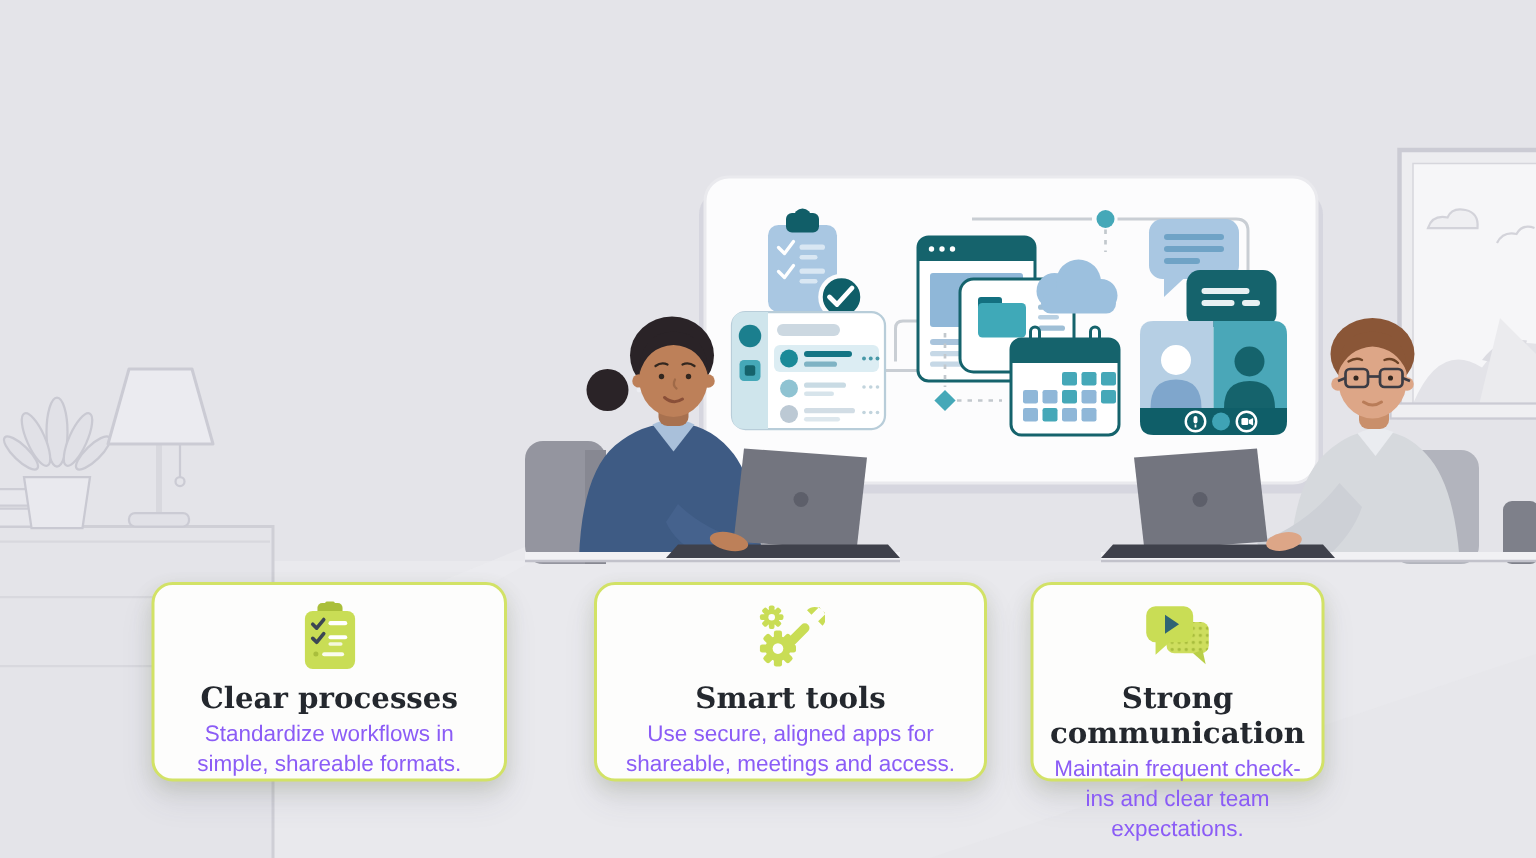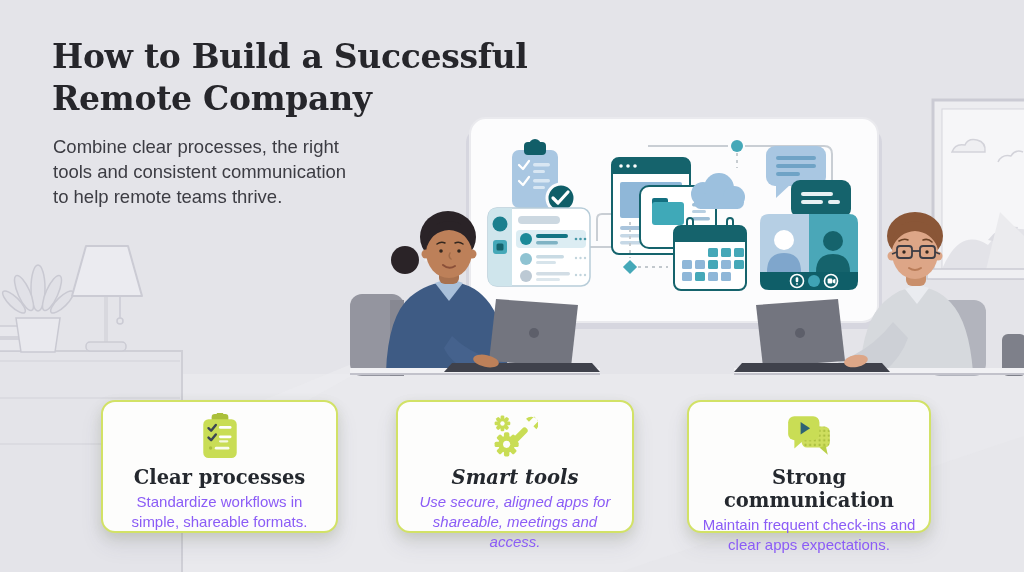--- a/index.html
+++ b/index.html
@@ -10,28 +10,28 @@
   .scene{position:absolute;inset:0;width:1024px;height:572px;display:block;}
   .header{position:absolute;left:52px;top:36px;width:500px;}
   .title{
     margin:0;font-family:"DejaVu Serif","Liberation Serif",serif;
     font-weight:700;font-size:33px;line-height:1.26;color:#26262b;letter-spacing:-0.3px;
   }
   .title span{display:block;}
   .subtitle{margin:16px 0 0 1px;font-size:18.5px;line-height:1.34;color:#3c3c43;}
   .subtitle span{display:block;}
   .card{
-    position:absolute;top:400px;height:133px;box-sizing:border-box;
+    position:absolute;top:388px;height:133px;box-sizing:border-box;
     background:#fdfdfc;border:2px solid #d2e266;border-radius:14px;
     box-shadow:0 5px 12px rgba(110,130,60,.18),0 12px 22px rgba(70,70,100,.10);
     text-align:center;padding-top:11px;
   }
   .card-1{left:101px;width:237px;}
-  .card-2{left:396px;width:238px;font-style:italic;}
-  .card-3{left:687px;width:244px;}
+  .card-2{left:396px;width:262px;}
+  .card-3{left:687px;width:196px;}
   .card-icon{height:46px;display:flex;align-items:center;justify-content:center;}
   .card-title{
     margin:7px 0 3px;font-family:"DejaVu Serif","Liberation Serif",serif;
     font-weight:700;font-size:19.5px;color:#24282e;
   }
   .card-body{margin:0 auto;width:90%;font-size:15px;line-height:1.34;color:#8b5cf6;}
 </style>
 </head>
 <body>
 
@@ -299,31 +299,20 @@
     </g>
     <g>
       <path d="M756 305 L838 299 L845 361 L763 367 Z" fill="#73757f"></path>
       <circle cx="800" cy="333" r="5" fill="#5d5f6a"></circle>
       <path d="M742 363 L882 363 L890 372 L734 372 Z" fill="#3f414b"></path>
     </g>
     <ellipse cx="856" cy="361" rx="12" ry="6" fill="#dda687" transform="rotate(-10 856 361)"></ellipse>
     <line x1="734" y1="374" x2="1024" y2="374" stroke="#c2c2cb" stroke-width="1.8"></line>
   </svg>
 
-  <header class="header">
-    <h1 class="title">
-      <span>How to Build a Successful</span>
-      <span>Remote Company</span>
-    </h1>
-    <p class="subtitle">
-      <span>Combine clear processes, the right</span>
-      <span>tools and consistent communication</span>
-      <span>to help remote teams thrive.</span>
-    </p>
-  </header>
 
   <article class="card card-1">
     <div class="card-icon">
       <svg width="42" height="46" viewBox="0 0 40 44">
         <rect x="12" y="1" width="16" height="9" rx="3" fill="#aabf3a"></rect>
         <circle cx="20" cy="2.5" r="3.5" fill="#aabf3a"></circle>
         <rect x="4" y="6" width="32" height="37" rx="5" fill="#c9dd55"></rect>
         <path d="M9 14.5 l2.5 2.5 L16 11.5" stroke="#3c4654" stroke-width="2.3" fill="none" stroke-linecap="round" stroke-linejoin="round"></path>
         <rect x="19" y="12.5" width="12" height="2.6" rx="1.3" fill="#ffffff"></rect>
         <path d="M9 23.5 l2.5 2.5 L16 20.5" stroke="#3c4654" stroke-width="2.3" fill="none" stroke-linecap="round" stroke-linejoin="round"></path>
@@ -380,16 +369,16 @@
           </pattern>
         </defs>
         <rect x="16" y="11" width="27" height="20" rx="5" fill="url(#limedots)"></rect>
         <path d="M33 31 l8 7 l-2 -9 Z" fill="#b9cf48"></path>
         <rect x="3" y="1" width="30" height="23" rx="6" fill="#c9dd55"></rect>
         <path d="M9 23 l0 9 l10 -9 Z" fill="#c9dd55"></path>
         <path d="M15 6.5 L24 12.5 L15 18.5 Z" fill="#2f6474"></path>
       </svg>
     </div>
     <h3 class="card-title">Strong communication</h3>
-    <p class="card-body">Maintain frequent check-ins and clear apps expectations.</p>
+    <p class="card-body">Maintain frequent check-ins and clear team expectations.</p>
   </article>
 
 </div>
 
 </body></html>

